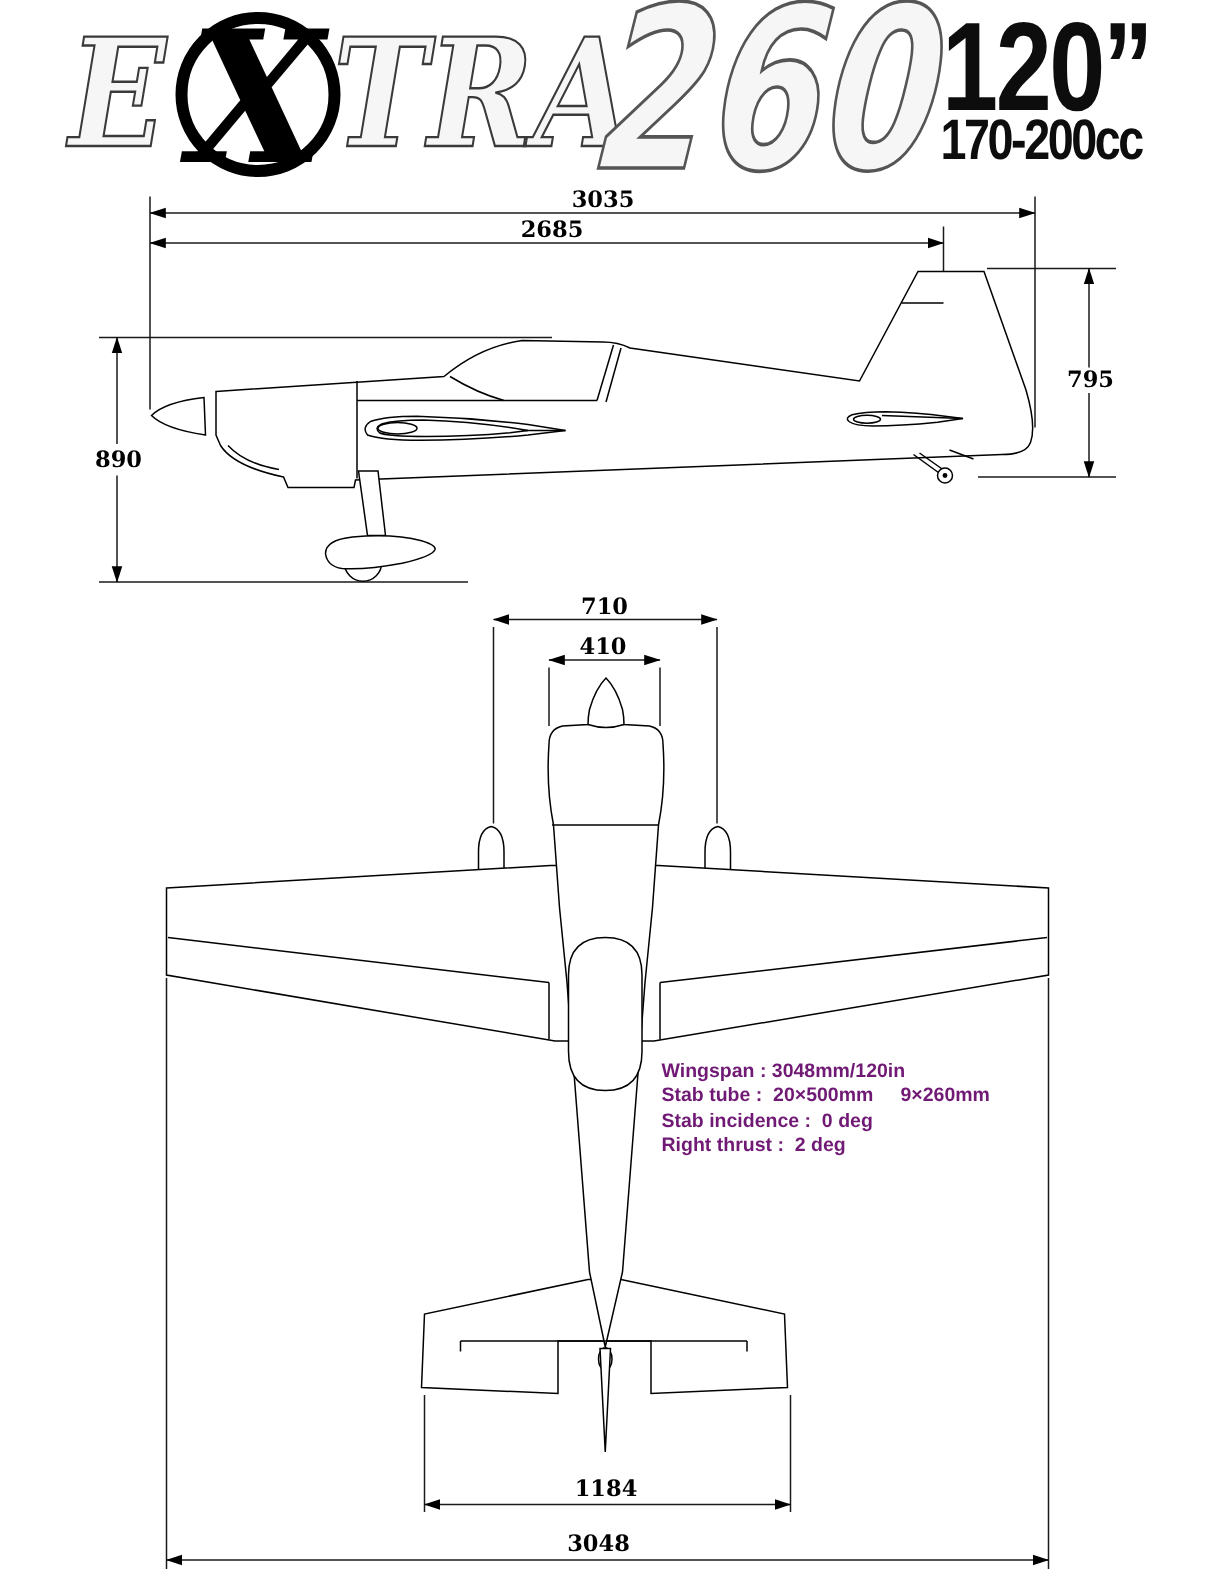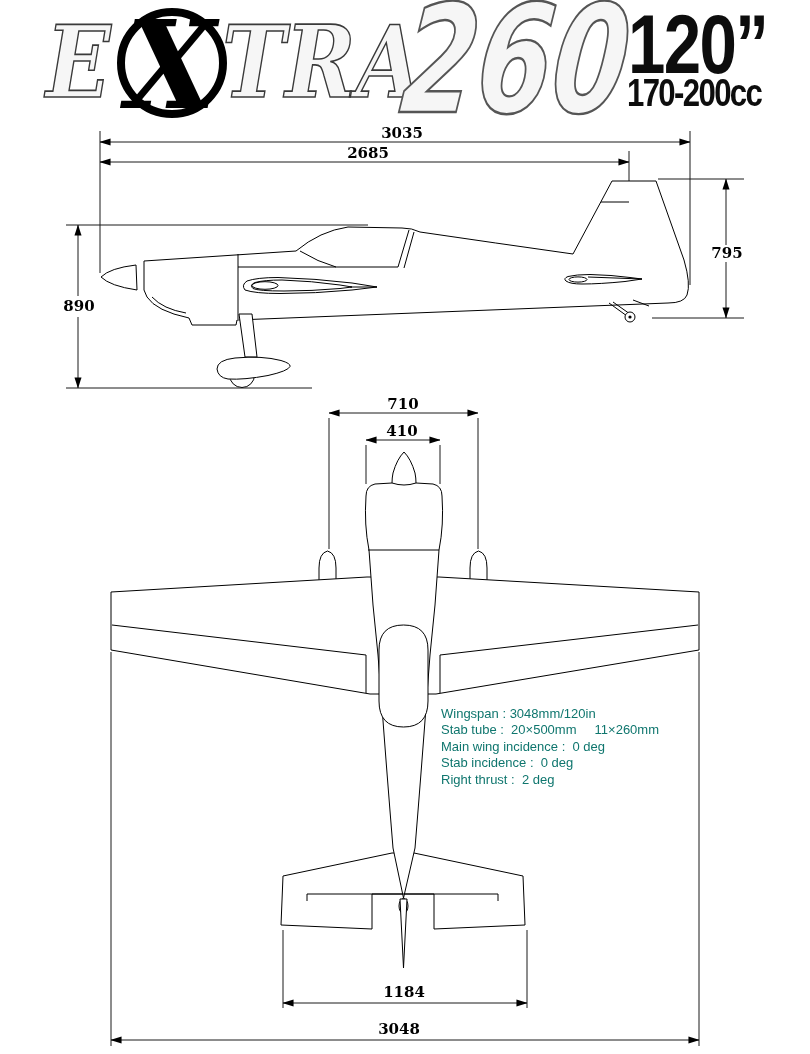--- a/index.html
+++ b/index.html
@@ -8,22 +8,22 @@
   svg{position:absolute;left:0;top:0;}
   svg text{user-select:none;}
   .ln{stroke:#000;stroke-width:1;fill:none;}
   .w{stroke:#000;stroke-width:1;fill:#fff;}
   .dim{stroke:#1a1a1a;stroke-width:1;fill:none;}
   .dimtxt{font-family:"DejaVu Serif","Liberation Serif",serif;font-weight:bold;
           font-size:15px;fill:#000;text-anchor:middle;}
   .outl{font-family:"DejaVu Serif","Liberation Serif",serif;font-style:italic;font-weight:bold;
         fill:#f6f6f6;stroke:#3a3a3a;stroke-width:1.6;}
   .blk{font-family:"Liberation Sans",sans-serif;font-weight:bold;fill:#0d0d0d;letter-spacing:-2px;}
-  #specs{position:absolute;left:441px;top:706px;font-weight:normal;font-size:13px;
-         line-height:16.4px;color:#0f766e;}
+  #specs{position:absolute;left:441px;top:706px;font-weight:bold;font-size:13px;
+         line-height:16.4px;color:#701a75;}
   .spec-line{white-space:pre;}
 </style>
 </head>
 <body>
 
 <div id="stage">
 
   <svg width="810" height="1054" viewBox="0 0 810 1054">
     <defs>
       <marker id="arw" viewBox="0 0 10 8" refX="9.6" refY="4" markerWidth="11" markerHeight="8.8" orient="auto-start-reverse">
@@ -194,19 +194,18 @@
     </g>
 
     <text font-size="150" font-family="DejaVu Sans, Liberation Sans, sans-serif" font-weight="bold" font-style="oblique" fill="#f6f6f6" stroke="#555" stroke-width="2.4" transform="translate(398,112) skewX(-6) scale(0.72,1)">260</text>
 
     <text class="blk" font-size="84" transform="translate(628,73) scale(0.8,1)">120”</text>
     <text class="blk" font-size="38" letter-spacing="-1" transform="translate(627,106) scale(0.82,1)">170-200cc</text>
   </svg>
 
   <div id="specs">
     <div class="spec-line">Wingspan : 3048mm/120in</div>
-    <div class="spec-line">Stab tube :  20×500mm     11×260mm</div>
-    <div class="spec-line">Main wing incidence :  0 deg</div>
+    <div class="spec-line">Stab tube :  20×500mm     9×260mm</div>
     <div class="spec-line">Stab incidence :  0 deg</div>
     <div class="spec-line">Right thrust :  2 deg</div>
   </div>
 
 </div>
 
 </body></html>

